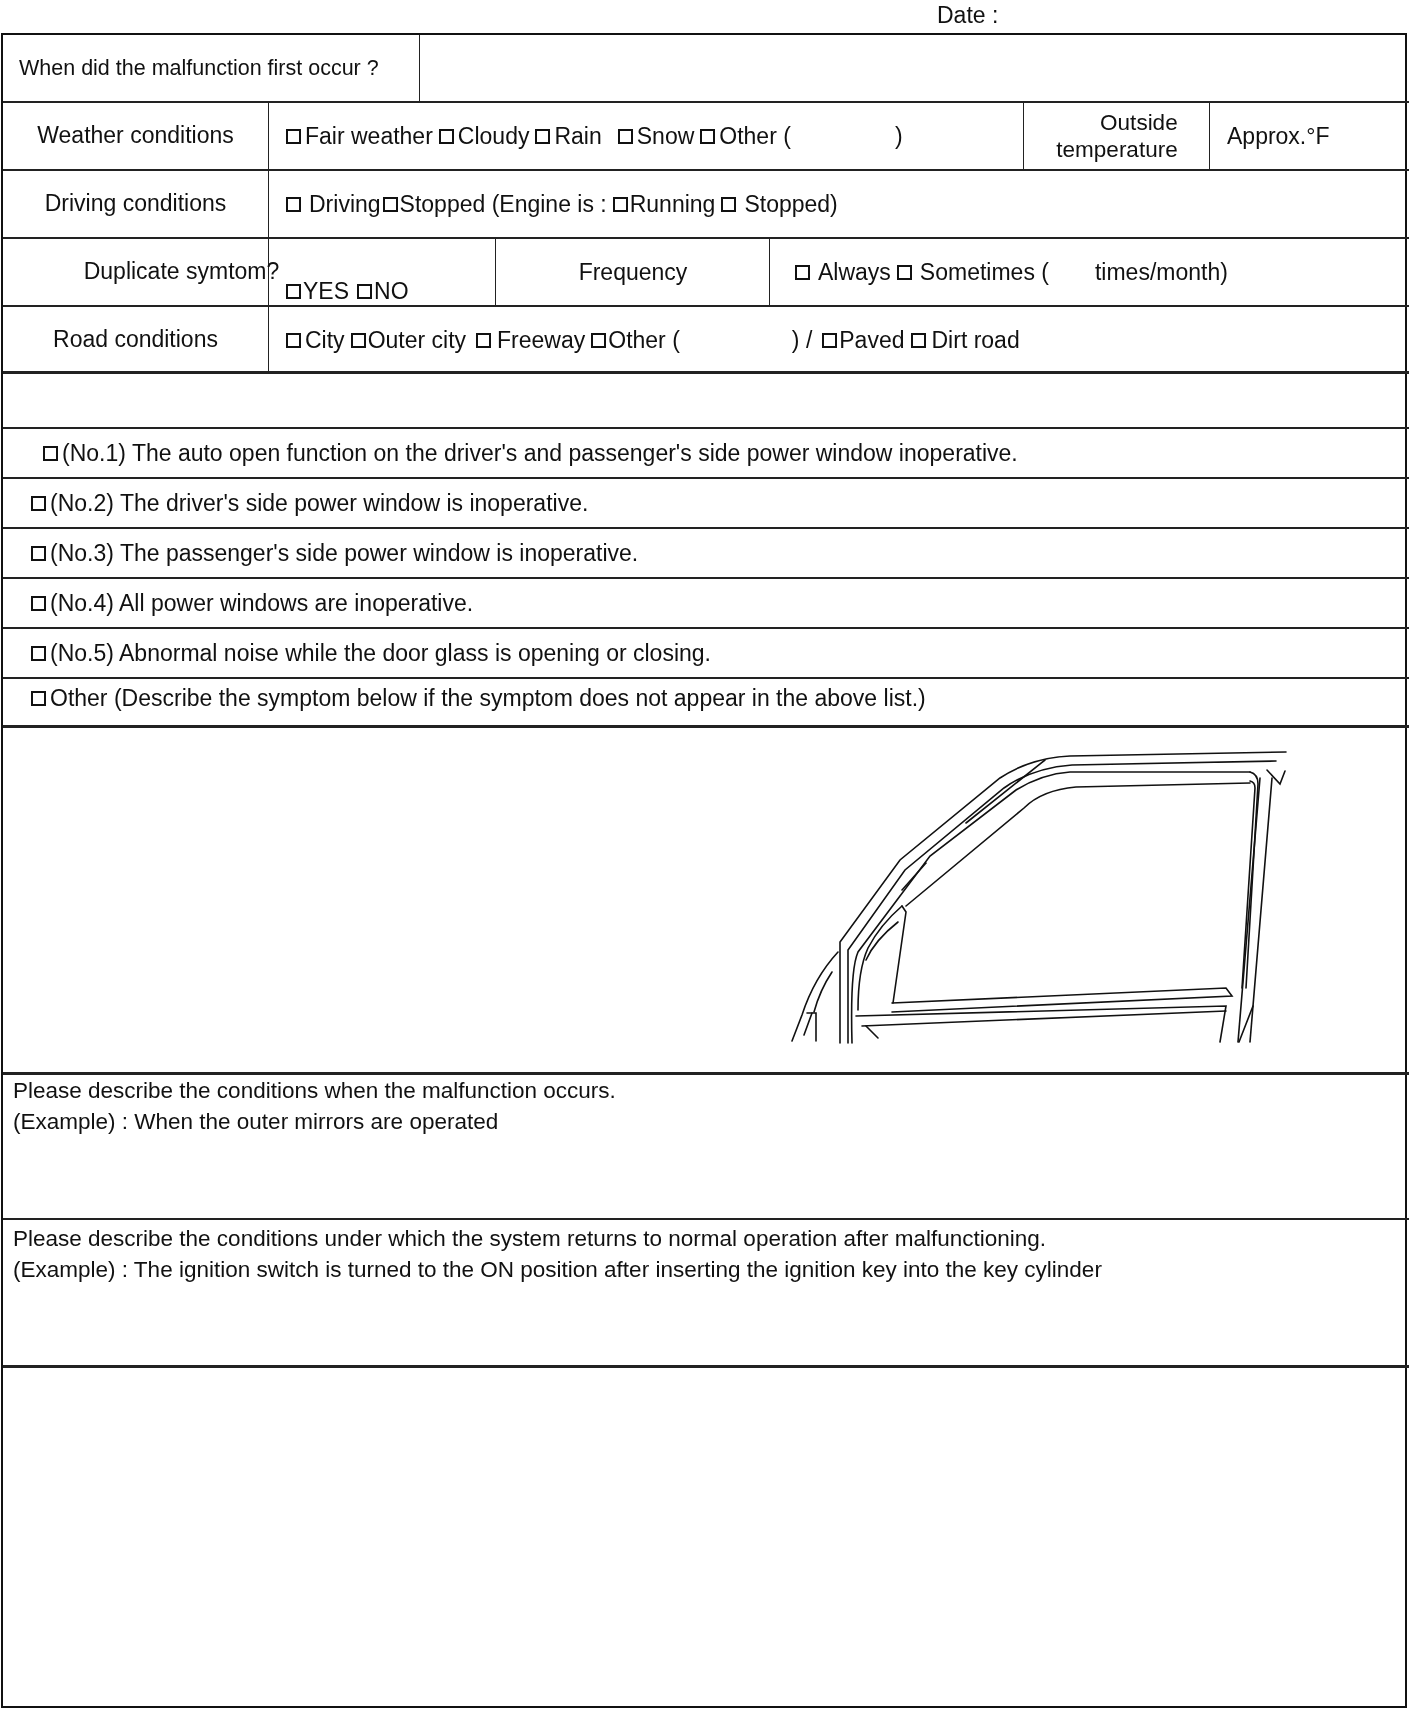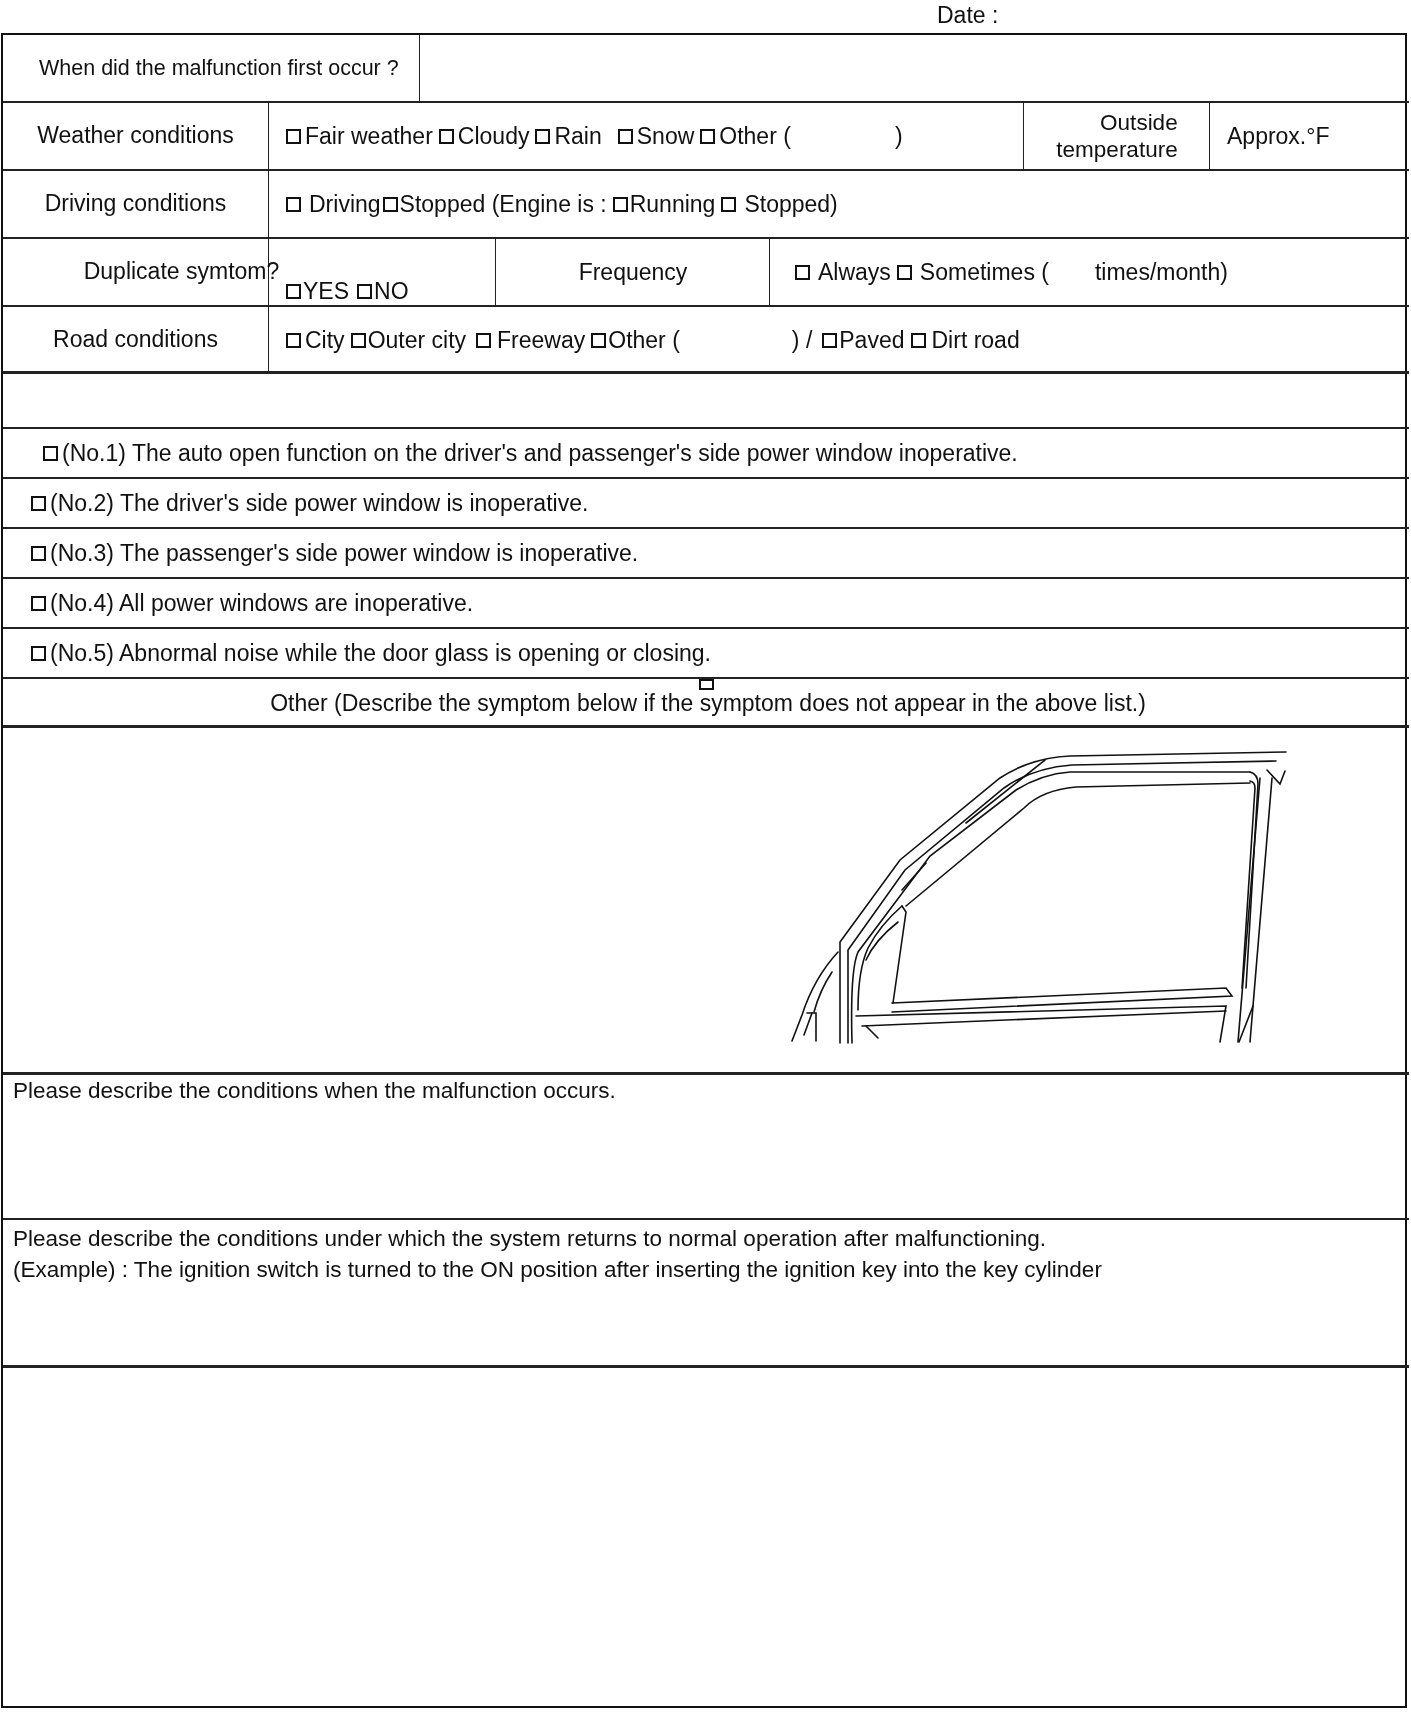--- a/index.html
+++ b/index.html
@@ -16,21 +16,21 @@
   .desc { position: absolute; left: 10px; font-size: 22.5px; line-height: 31px; }
   svg.door { position: absolute; left: 780px; top: 730px; }
 </style>
 </head>
 <body>
 
 <div class="abs date">Date :</div>
 
 <div class="abs frame">
 
-  <div class="cell" style="left:0;top:0;width:416px;height:66px;padding-left:36px;box-sizing:border-box;font-size:21.5px;">When did the malfunction first occur ?</div>
+  <div class="cell" style="left:0;top:0;width:416px;height:66px;padding-left:16px;box-sizing:border-box;font-size:21.5px;">When did the malfunction first occur ?</div>
   <div class="vline" style="left:416px;top:0;height:66px;"></div>
   <div class="cell" style="left:418px;top:0;width:985px;height:66px;"></div>
   <div class="hline" style="top:66px;"></div>
 
   <div class="cell center" style="left:0;top:68px;width:265px;height:64px;">Weather conditions</div>
   <div class="vline" style="left:265px;top:68px;height:268px;"></div>
   <div class="cell" style="left:283px;top:68px;width:740px;height:66px;">
     <span class="opt"><span class="box"></span><span>Fair weather</span></span>
     <span class="opt"><span class="box"></span><span>Cloudy</span></span>
     <span class="opt" style="margin-right:16px"><span class="box"></span><span>Rain</span></span>
@@ -89,28 +89,29 @@
   <div class="cell" style="left:40px;top:394px;width:1370px;height:48px;"><span class="box"></span><span>(No.1) The auto open function on the driver's and passenger's side power window inoperative.</span></div>
   <div class="hline" style="top:442px;"></div>
   <div class="cell" style="left:28px;top:444px;width:1370px;height:48px;"><span class="box"></span><span>(No.2) The driver's side power window is inoperative.</span></div>
   <div class="hline" style="top:492px;"></div>
   <div class="cell" style="left:28px;top:494px;width:1370px;height:48px;"><span class="box"></span><span>(No.3) The passenger's side power window is inoperative.</span></div>
   <div class="hline" style="top:542px;"></div>
   <div class="cell" style="left:28px;top:544px;width:1370px;height:48px;"><span class="box"></span><span>(No.4) All power windows are inoperative.</span></div>
   <div class="hline" style="top:592px;"></div>
   <div class="cell" style="left:28px;top:594px;width:1370px;height:48px;"><span class="box"></span><span>(No.5) Abnormal noise while the door glass is opening or closing.</span></div>
   <div class="hline" style="top:642px;"></div>
-  <div class="cell" style="left:20px;top:644px;width:1370px;height:38px;flex-direction:column;"><span class="box"></span><span>Other (Describe the symptom below if the symptom does not appear in the above list.)</span></div>
+  <div class="cell" style="left:28px;top:644px;width:1370px;height:38px;"><span class="box"></span><span>Other (Describe the symptom below if the symptom does not appear in the above list.)</span></div>
   <div class="hline" style="top:690px;border-top-width:3px;"></div>
 
   <div class="abs" style="left:0;top:693px;width:1400px;height:344px;"></div>
   <div class="hline" style="top:1037px;border-top-width:3px;"></div>
 
   <div class="desc" style="top:1040px;">
     <div>Please describe the conditions when the malfunction occurs.</div>
+    <div>(Example) : When the outer mirrors are operated</div>
   </div>
   <div class="hline" style="top:1183px;"></div>
 
   <div class="desc" style="top:1188px;">
     <div>Please describe the conditions under which the system returns to normal operation after malfunctioning.</div>
     <div>(Example) : The ignition switch is turned to the ON position after inserting the ignition key into the key cylinder</div>
   </div>
   <div class="hline" style="top:1330px;border-top-width:3px;"></div>
 
   <div class="abs" style="left:0;top:1334px;width:1400px;height:336px;"></div>

